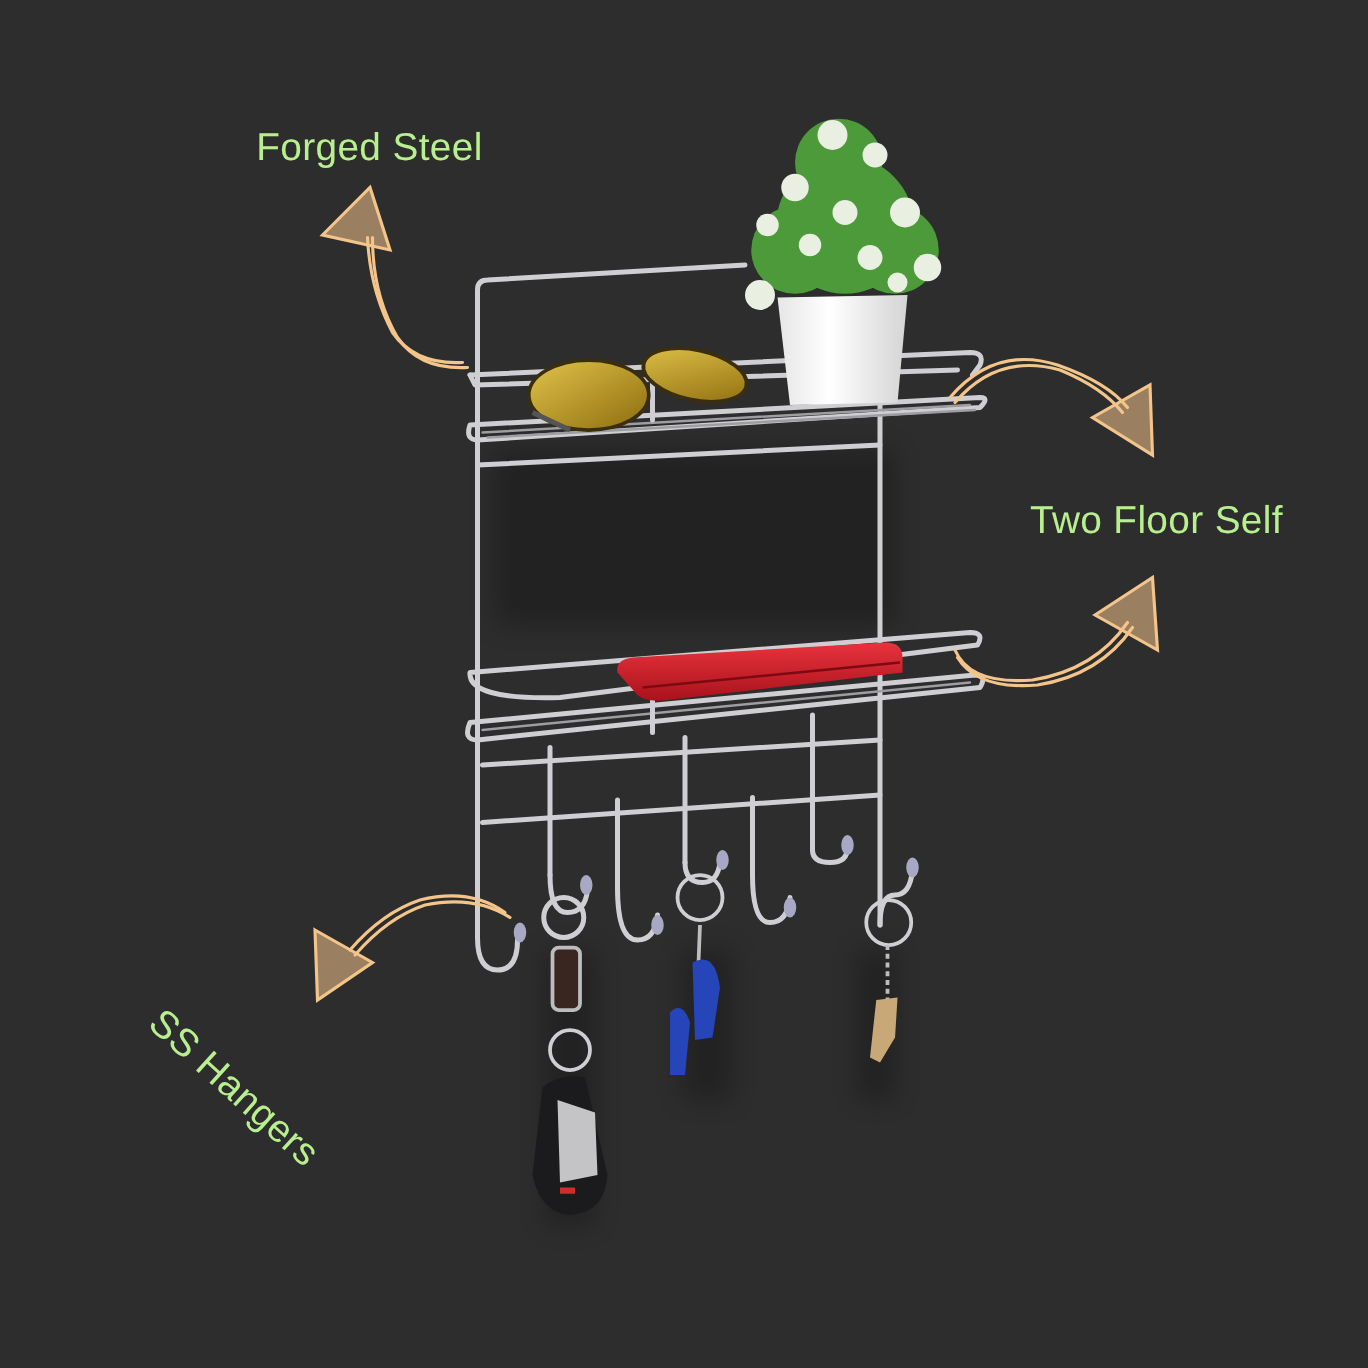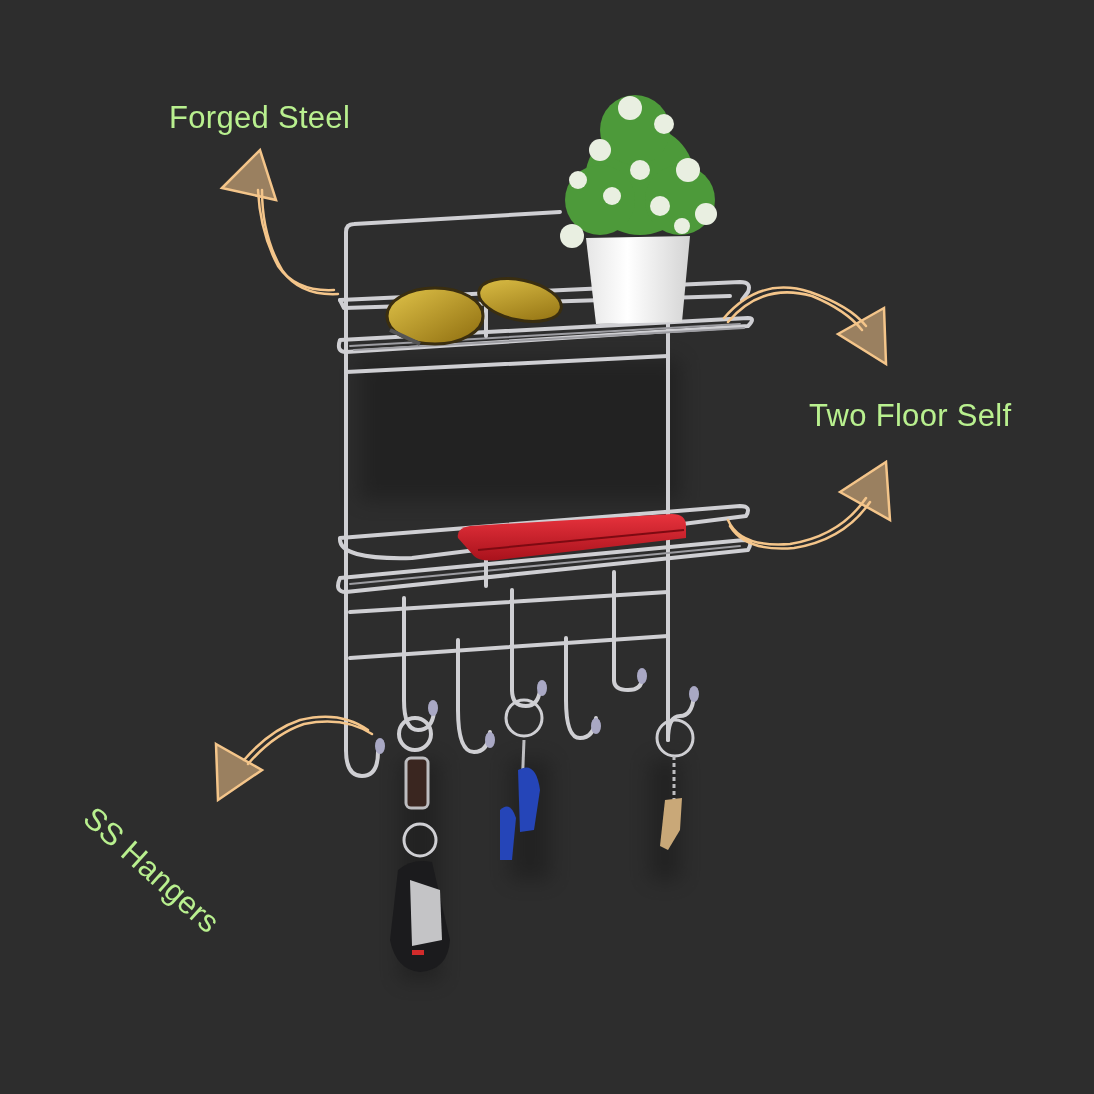--- a/index.html
+++ b/index.html
@@ -2,31 +2,31 @@
 <html><head>
 <meta charset="utf-8">
 <style>
   html, body { margin: 0; padding: 0; }
   body {
     width: 1094px; height: 1094px; overflow: hidden;
     background: #2d2d2d;
     font-family: "Liberation Sans", "DejaVu Sans", sans-serif;
     position: relative;
   }
-  .canvas { position: absolute; inset: 0; width: 920px; height: 1094px; }
+  .canvas { position: absolute; inset: 0; width: 920px; height: 1094px; margin-left: 36px; }
   .label {
     position: absolute;
     color: #b9f08f;
     font-size: 31px;
     letter-spacing: 0.3px;
     white-space: nowrap;
     font-family: "Liberation Sans", "DejaVu Sans", sans-serif;
   }
   .label-forged { left: 169px; top: 100px; }
-  .label-twofloor { left: 809px; top: 398px; }
+  .label-twofloor { left: 788px; top: 398px; }
   .label-ss {
     left: 100px; top: 800px;
     transform: rotate(42deg);
     transform-origin: left top;
   }
   svg { position: absolute; left: 0; top: 0; }
   .shadow { filter: blur(10px); }
 </style>
 </head>
 <body>

